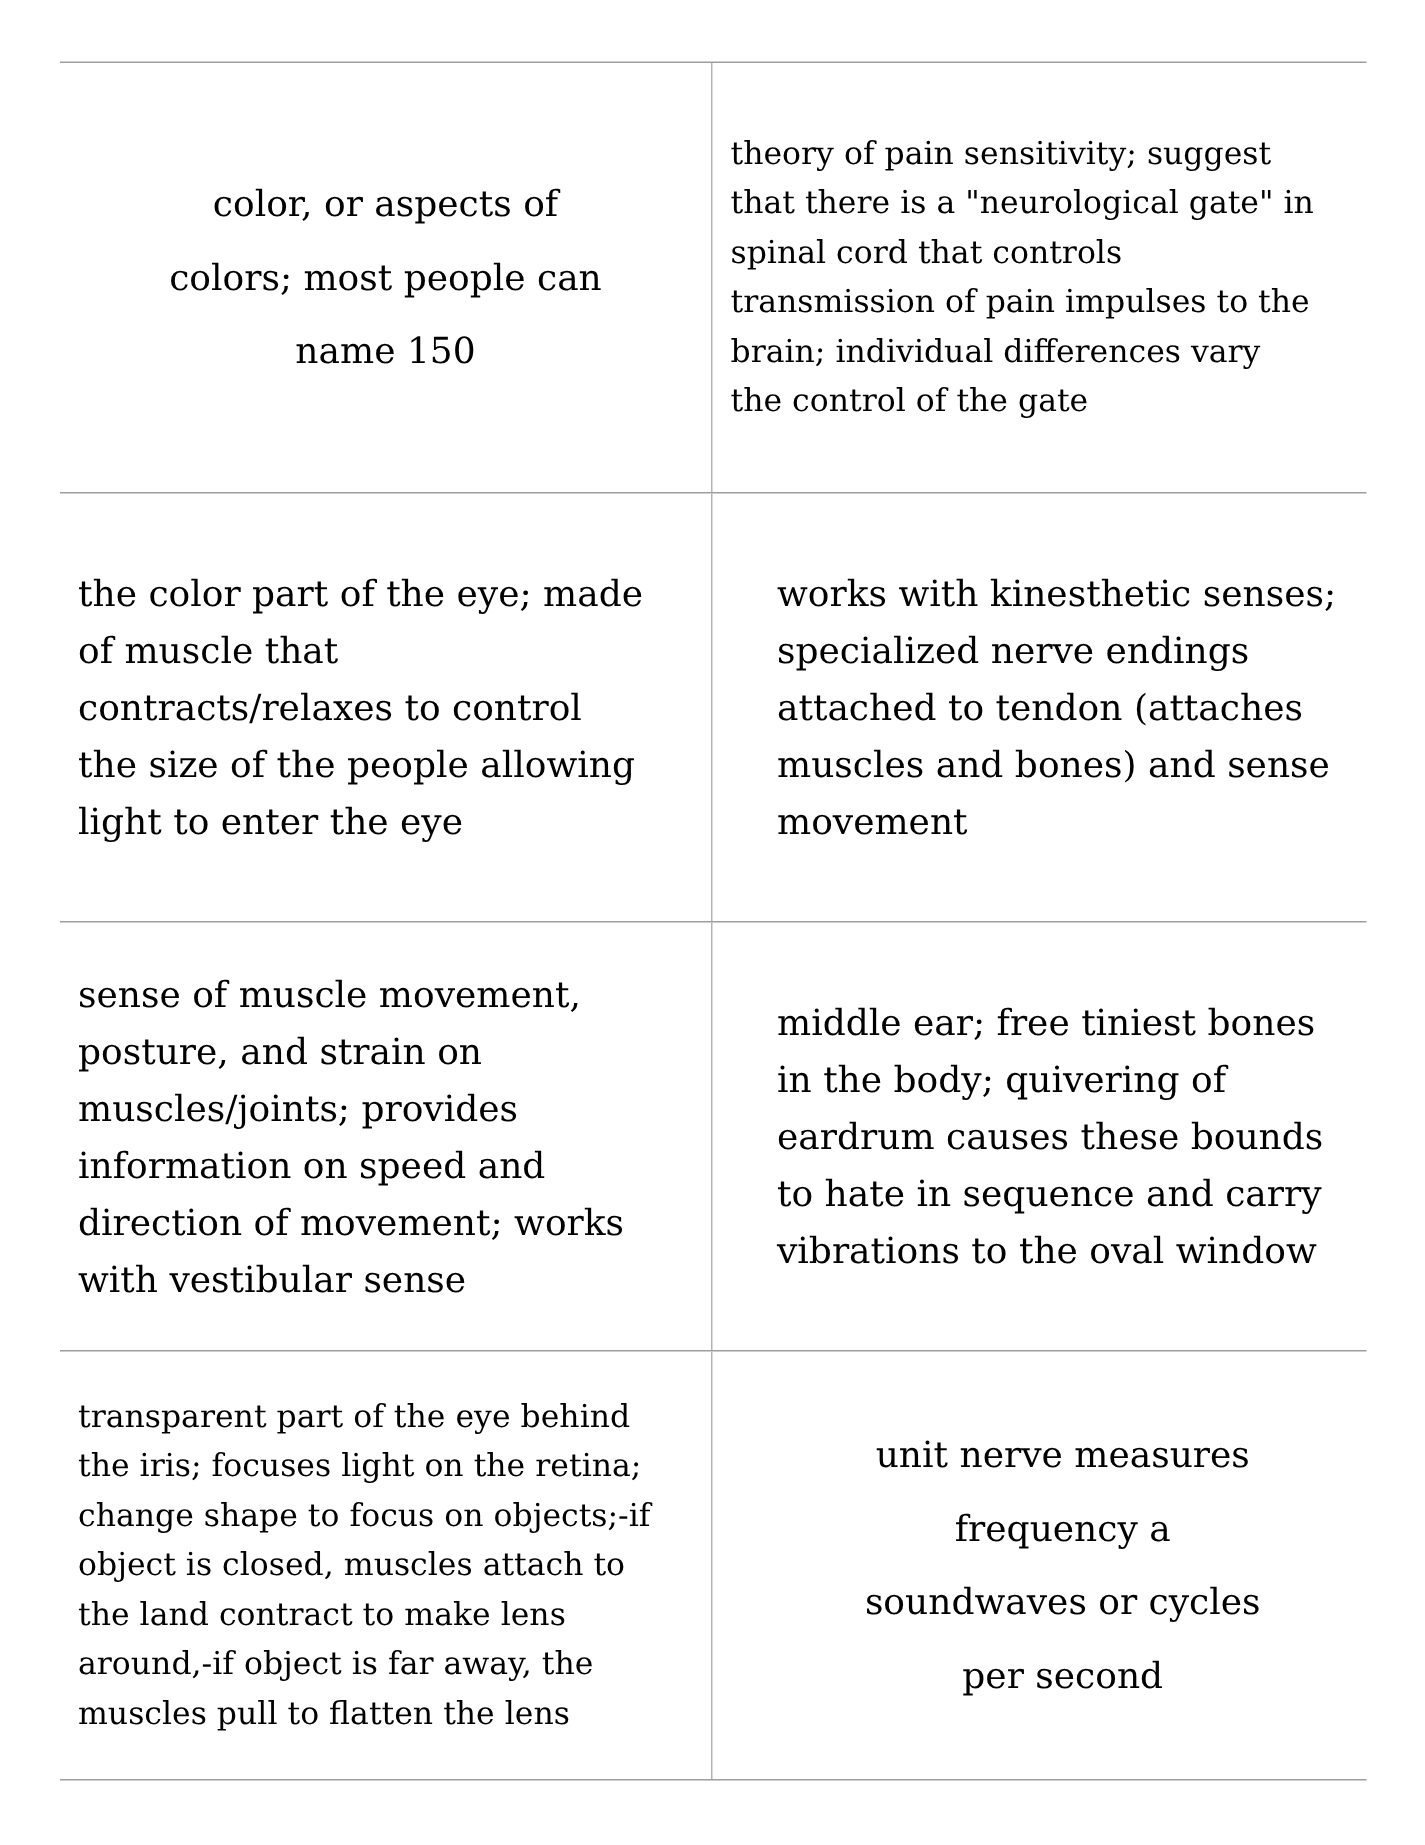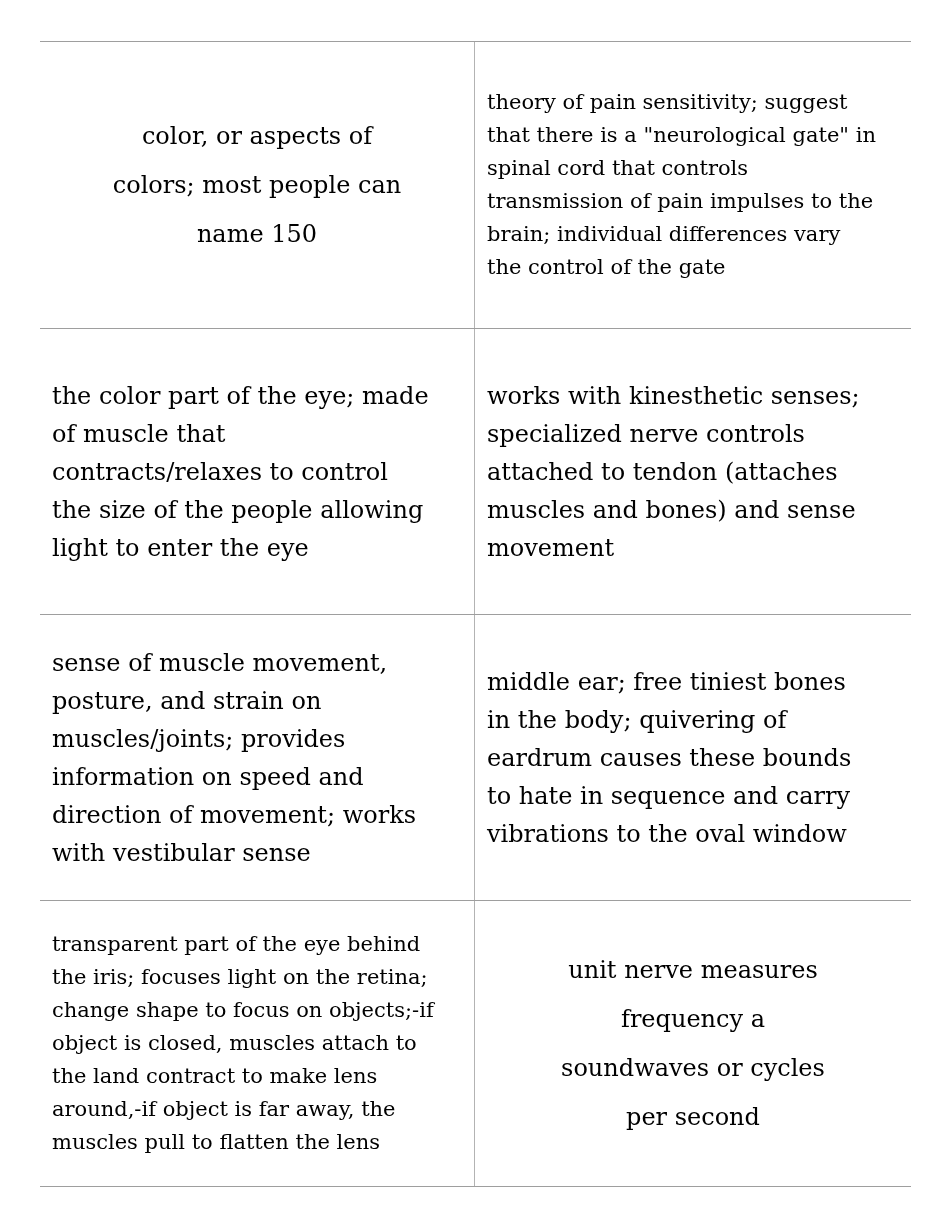--- a/index.html
+++ b/index.html
@@ -5,21 +5,21 @@
   html, body { margin: 0; padding: 0; }
   body {
     width: 950px; height: 1230px;
     background: #ffffff; color: #000000;
     font-family: "DejaVu Serif", serif;
     position: relative; overflow: hidden;
   }
   .sheet { position: absolute; left: 40px; top: 41px; width: 871px; }
   .grid { border-top: 1px solid #9e9e9e; border-bottom: 1px solid #9e9e9e; }
   .row { display: flex; height: 286px; box-sizing: border-box; }
-  .row + .row { border-top: 1px solid #9e9e9e; }
+  .row + .row { border-top: 1px solid #9e9e9e; gap: 31px; }
   .cell {
     box-sizing: border-box; display: flex; align-items: center;
     overflow: hidden;
   }
   .cell.left  { width: 435px; border-right: 1px solid #b3b3b3; }
   .cell.right { flex: 1; }
   .txt { white-space: pre-line; }
   .align-left   { justify-content: flex-start; text-align: left; padding: 0 16px 0 12px; }
   .align-center { justify-content: center; text-align: center; padding: 0 10px; }
   .size-large  { font-size: 24px; line-height: 49px; }
@@ -58,21 +58,21 @@
     <div class="row">
       <div class="cell left align-left size-medium">
         <div class="txt">the color part of the eye; made
 of muscle that
 contracts/relaxes to control
 the size of the people allowing
 light to enter the eye</div>
       </div>
       <div class="cell right align-left size-medium">
         <div class="txt">works with kinesthetic senses;
-specialized nerve controls
+specialized nerve endings
 attached to tendon (attaches
 muscles and bones) and sense
 movement</div>
       </div>
     </div>
 
     <div class="row">
       <div class="cell left align-left size-medium">
         <div class="txt">sense of muscle movement,
 posture, and strain on

